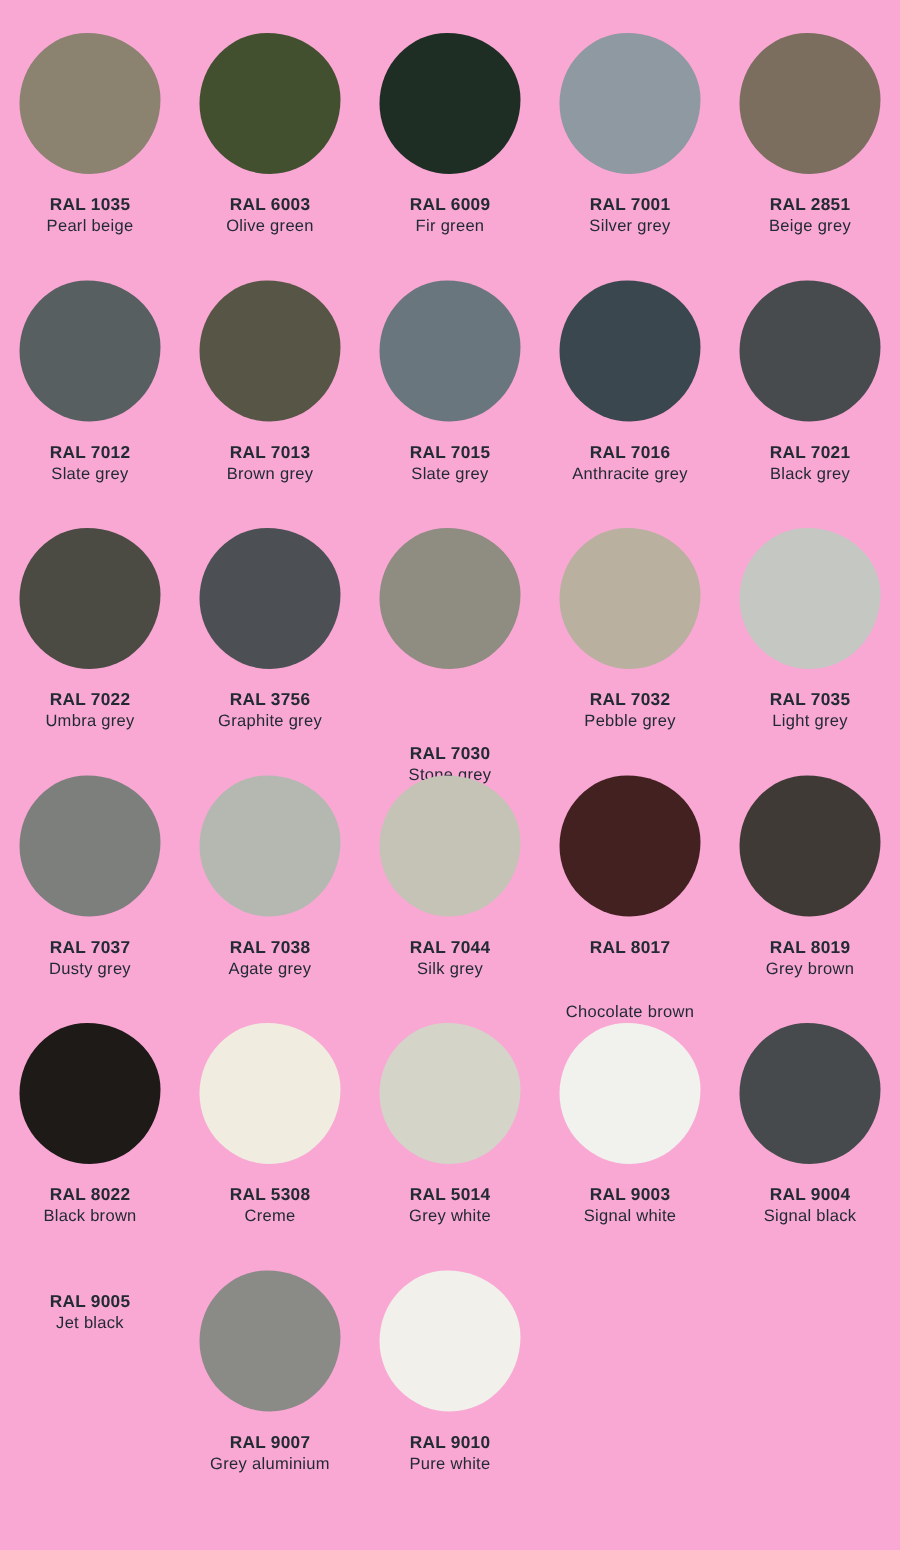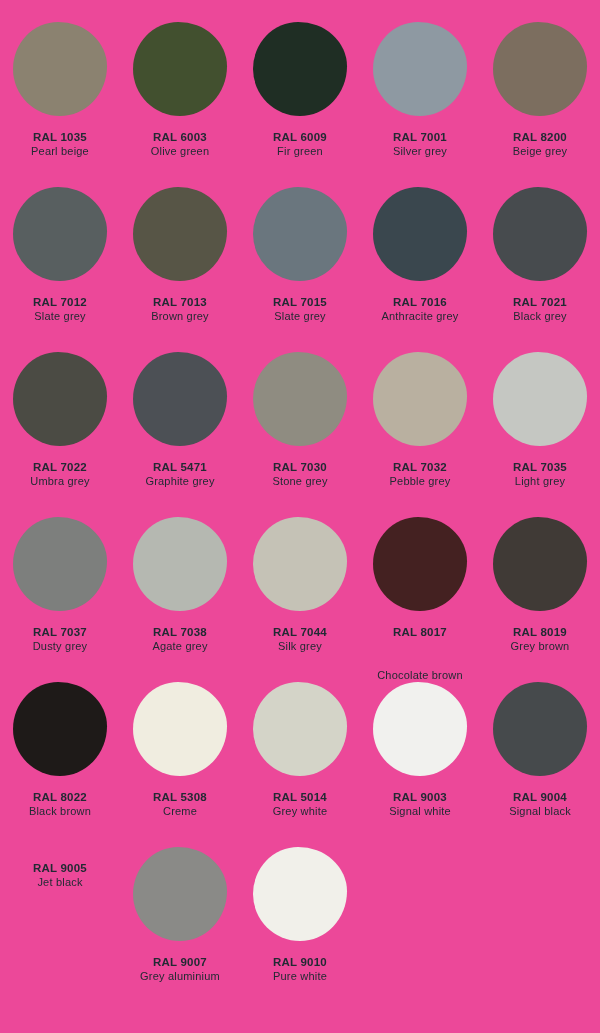--- a/index.html
+++ b/index.html
@@ -65,21 +65,21 @@
 
   .swatch-name {
     font-size: 11px;
     font-weight: normal;
     margin-top: 1px;
   }
 </style>
 </head>
 <body>
 
-<div id="swatch-grid" style="background: #ec4899;">
+<div id="swatch-grid" style="background: #f9a8d4;">
     <div class="swatch-cell">
       <div class="swatch-blob" title="Pearl beige" style="background: rgb(139, 130, 112);"></div>
       <div class="swatch-caption">
         <span class="swatch-code" style="color: rgb(34, 42, 51);">RAL 1035</span>
         <span class="swatch-name" style="color: rgb(34, 42, 51);">Pearl beige</span>
       </div>
     </div>
     <div class="swatch-cell">
       <div class="swatch-blob" title="Olive green" style="background: rgb(66, 80, 47);"></div>
       <div class="swatch-caption">
@@ -97,21 +97,21 @@
     <div class="swatch-cell">
       <div class="swatch-blob" title="Silver grey" style="background: rgb(142, 153, 162);"></div>
       <div class="swatch-caption">
         <span class="swatch-code" style="color: rgb(34, 42, 51);">RAL 7001</span>
         <span class="swatch-name" style="color: rgb(34, 42, 51);">Silver grey</span>
       </div>
     </div>
     <div class="swatch-cell">
       <div class="swatch-blob" title="Beige grey" style="background: rgb(124, 110, 95);"></div>
       <div class="swatch-caption">
-        <span class="swatch-code" style="color: rgb(34, 42, 51);">RAL 8200</span>
+        <span class="swatch-code" style="color: rgb(34, 42, 51);">RAL 2851</span>
         <span class="swatch-name" style="color: rgb(34, 42, 51);">Beige grey</span>
       </div>
     </div>
     <div class="swatch-cell">
       <div class="swatch-blob" title="Basalt grey" style="background: rgb(88, 95, 96);"></div>
       <div class="swatch-caption">
         <span class="swatch-code" style="color: rgb(34, 42, 51);">RAL 7012</span>
         <span class="swatch-name" style="color: rgb(34, 42, 51);">Slate grey</span>
       </div>
     </div>
@@ -146,28 +146,28 @@
     <div class="swatch-cell">
       <div class="swatch-blob" title="Umbra grey" style="background: rgb(75, 75, 68);"></div>
       <div class="swatch-caption">
         <span class="swatch-code" style="color: rgb(34, 42, 51);">RAL 7022</span>
         <span class="swatch-name" style="color: rgb(34, 42, 51);">Umbra grey</span>
       </div>
     </div>
     <div class="swatch-cell">
       <div class="swatch-blob" title="Graphite grey" style="background: rgb(76, 80, 85);"></div>
       <div class="swatch-caption">
-        <span class="swatch-code" style="color: rgb(34, 42, 51);">RAL 5471</span>
+        <span class="swatch-code" style="color: rgb(34, 42, 51);">RAL 3756</span>
         <span class="swatch-name" style="color: rgb(34, 42, 51);">Graphite grey</span>
       </div>
     </div>
     <div class="swatch-cell">
       <div class="swatch-blob" title="Stone grey" style="background: rgb(143, 140, 129);"></div>
       <div class="swatch-caption">
-        <span class="swatch-code" style="color: rgb(34, 42, 51);">RAL 7030</span>
+        <span class="swatch-code" style="color: rgb(34, 42, 51); margin-top: 36px;">RAL 7030</span>
         <span class="swatch-name" style="color: rgb(34, 42, 51);">Stone grey</span>
       </div>
     </div>
     <div class="swatch-cell">
       <div class="swatch-blob" title="Pebble grey" style="background: rgb(185, 176, 160);"></div>
       <div class="swatch-caption">
         <span class="swatch-code" style="color: rgb(34, 42, 51);">RAL 7032</span>
         <span class="swatch-name" style="color: rgb(34, 42, 51);">Pebble grey</span>
       </div>
     </div>

